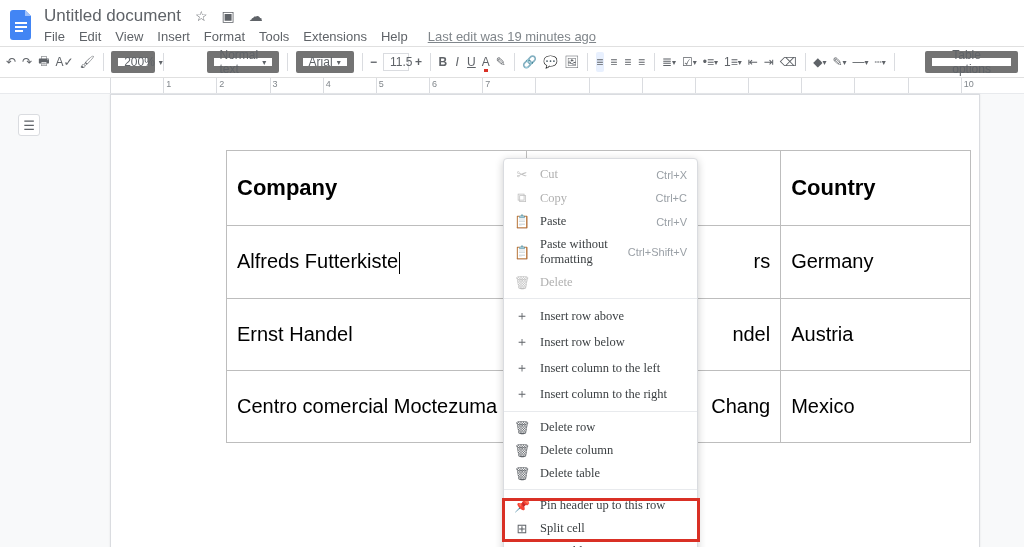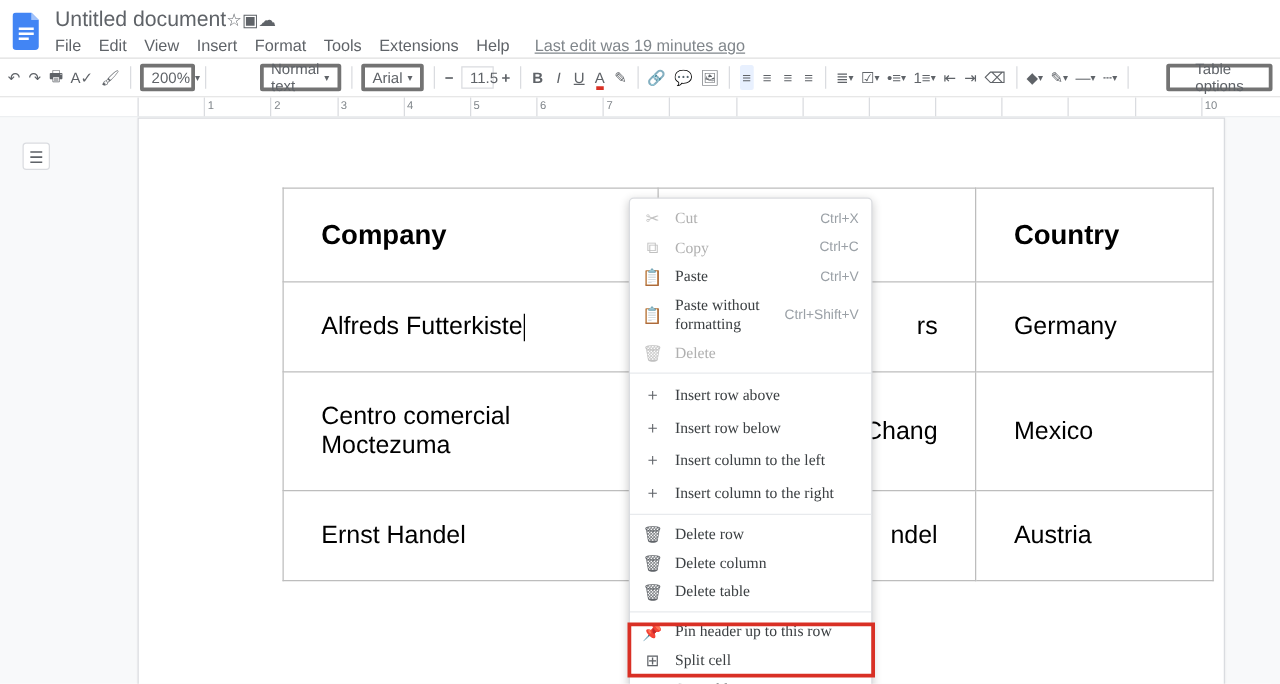--- a/index.html
+++ b/index.html
@@ -1,50 +1,50 @@
 <!DOCTYPE html>
 <html><head>
 <meta charset="utf-8">
 <style>
   * { box-sizing: border-box; margin: 0; padding: 0; }
   body { font-family: Arial, sans-serif; background: #fff; color: #202124; font-size: 13px; width: 1024px; height: 547px; overflow: hidden; position: relative; }
   .header { background: #fff; }
   .title-row { display: flex; align-items: center; padding: 6px 8px 2px 8px; gap: 8px; }
   .docs-icon { width: 28px; height: 36px; display:flex;align-items:center;justify-content:center; }
   .title-block { display:flex; flex-direction:column; }
-  .title-line { display:flex; align-items:center; gap:0; color:#5f6368;text-align:center; }
+  .title-line { display:flex; align-items:center; gap:14px; color:#5f6368;text-align:center; }
   .doc-title { font-size:17px; color:#5f6368; }
   .star,.move,.cloud { color:#5f6368; font-size:14px; }
   .menu-row { display:flex; gap:14px; font-size:13px; color:#5f6368; padding-top:3px; align-items:center; }
   .edit-status { text-decoration: underline; color:#80868b; margin-left:6px;}
   .toolbar { border-top:1px solid #e0e0e0; border-bottom:1px solid #e0e0e0; padding:4px 6px; display:flex; align-items:center; gap:6px; color:#5f6368; font-size:12px; background:#fff; }
   .tb-sep { width:1px; height:18px; background:#dadce0; margin:0 2px; }
   .tb-btn { width:20px; height:20px; display:inline-flex; align-items:center; justify-content:center; color:#5f6368; cursor:pointer; position:relative;}
-  .tb-sel { border:3px solid #737373; border-radius:2px; padding:1px 6px; font-size:12px; color:#5f6368; display:inline-flex; align-items:center; gap:2px; height:22px; }
+  .tb-sel { border:7px solid #737373; border-radius:2px; padding:1px 6px; font-size:12px; color:#5f6368; display:inline-flex; align-items:center; gap:2px; height:22px; }
   .tb-sel .car { font-size:8px; margin-left:2px;}
   .zoom-box{width:44px;}
   .style-box{width:76px;margin-left:35px;}
   .font-box{width:70px;text-align:right;}
   .sz-btn{font-weight:bold;width:14px;text-align:center;}
   .sz-val{border:1px solid #dadce0;padding:1px 6px;min-width:26px;text-align:left;}
   .bold{font-weight:bold;}
   .ital{font-style:italic;}
   .uline{text-decoration:underline;}
   .fontcolor{position:relative;}
   .fontcolor::after{content:"";position:absolute;left:2px;right:2px;bottom:0;height:3px;background:#d93025;}
   .align-active{background:#e8f0fe;border-radius:2px;}
   .ruler { height:16px; background:#fff; border-bottom:1px solid #e8eaed; position:relative; font-size:9px; color:#80868b;}
   .ruler-inner{position:absolute;left:110px;right:10px;top:0;bottom:0;display:flex;}
   .tick{flex:1;position:relative;border-left:1px solid #dadce0;}
   .tick span{position:absolute;left:2px;top:1px;}
   .canvas { position:relative; background:#f8f9fa; height:460px; }
   .outline-btn{position:absolute;left:18px;top:20px;width:22px;height:22px;border:1px solid #dadce0;border-radius:3px;display:flex;align-items:center;justify-content:center;color:#5f6368;background:#fff;}
   .page { position:absolute; left:110px; top:0; width:870px; height:560px; background:#fff; border:1px solid #dadce0; box-shadow:0 0 2px rgba(0,0,0,.08); }
   .doc-table { position:absolute; left:115px; top:55px; border-collapse:collapse; width:745px; }
-  .doc-table td { border:1px solid #bdbdbd; padding:24px 30px; font-size:20px; font-family:Arial; color:#000; vertical-align:middle;}
+  .doc-table td { border:1px solid #bdbdbd; padding:24px 10px; font-size:20px; font-family:Arial; color:#000; vertical-align:middle;}
   .doc-table .hd { font-weight:bold; font-size:22px;}
   .c1{width:300px;} .c2{width:255px;} .c3{width:190px;}
   .cursor{display:inline-block;width:0;height:22px;border-right:1px solid #000;vertical-align:middle;margin-left:1px;}
   .ctx { position:absolute; left:503px; top:64px; width:195px; background:#fff; border:1px solid #dadce0; border-radius:4px; box-shadow:0 2px 8px rgba(0,0,0,.2); z-index:50; font-size:12.5px; color:#3c4043; padding:4px 0;}
   .ctx .row{display:flex;align-items:center;padding:4px 10px;gap:10px;position:relative;}
   .ctx .row.dis{color:#b0b0b0;}
   .ctx .ic{width:16px;text-align:center;color:#5f6368;font-size:13px;}
   .ctx .row.dis .ic{color:#c0c0c0;}
   .ctx .lbl{flex:1;font-family:Liberation Serif, serif;}
   .ctx .sc{color:#9aa0a6;font-size:11px;}
@@ -199,28 +199,28 @@
         <td class="hd c1">Company</td>
         <td class="hd c2"></td>
         <td class="hd c3">Country</td>
       </tr>
       <tr>
         <td class="c1"><span>Alfreds Futterkiste</span><span class="cursor"></span></td>
         <td class="c2" style="text-align:right">rs</td>
         <td class="c3">Germany</td>
       </tr>
       <tr>
+        <td class="c1">Ernst Handel</td>
+        <td class="c2" style="text-align:right">ndel</td>
+        <td class="c3">Austria</td>
+      </tr>
+      <tr>
         <td class="c1">Centro comercial Moctezuma</td>
         <td class="c2" style="text-align:right">Chang</td>
         <td class="c3">Mexico</td>
-      </tr>
-      <tr>
-        <td class="c1">Ernst Handel</td>
-        <td class="c2" style="text-align:right">ndel</td>
-        <td class="c3">Austria</td>
       </tr>
     </tbody>
       </table>
   </div>
 
   <div class="ctx">
     <div class="row dis">
         <span class="ic">✂</span>
         <span class="lbl">Cut</span>
         <span class="sc">Ctrl+X</span>

